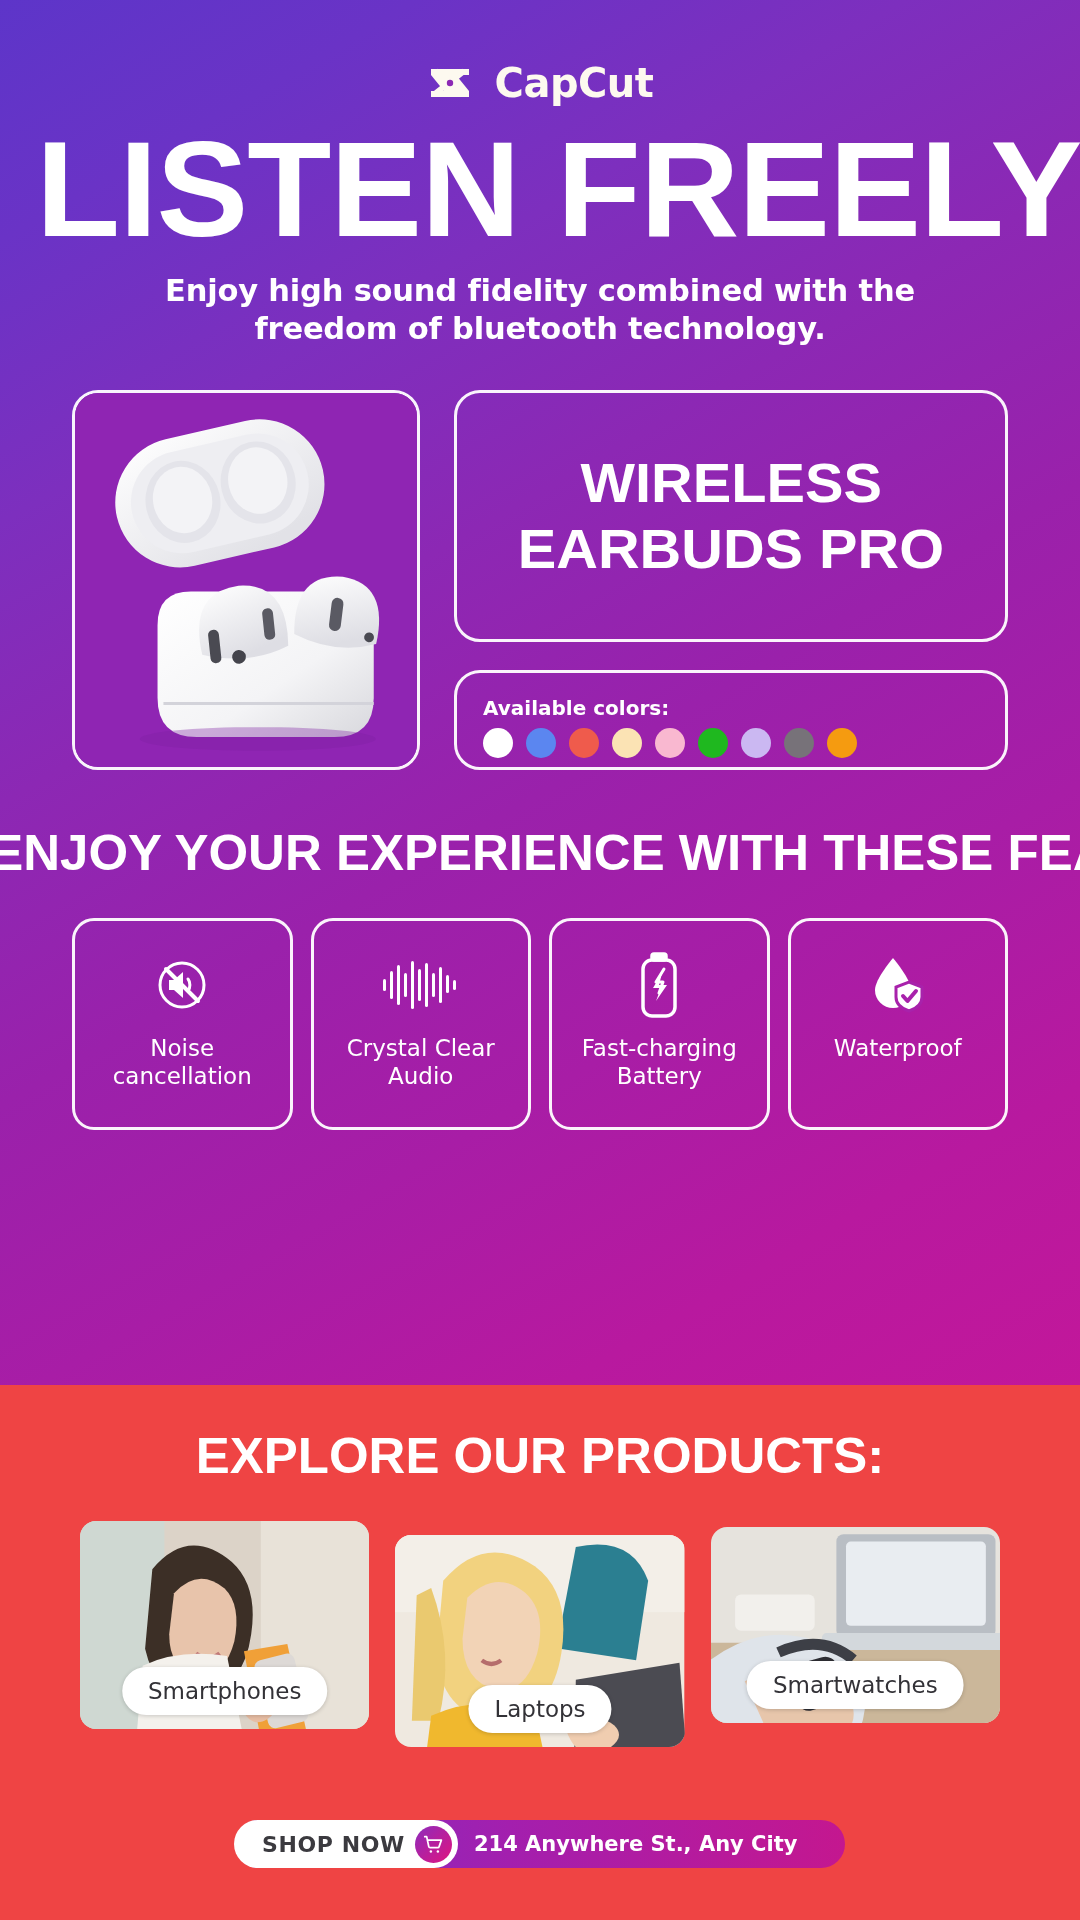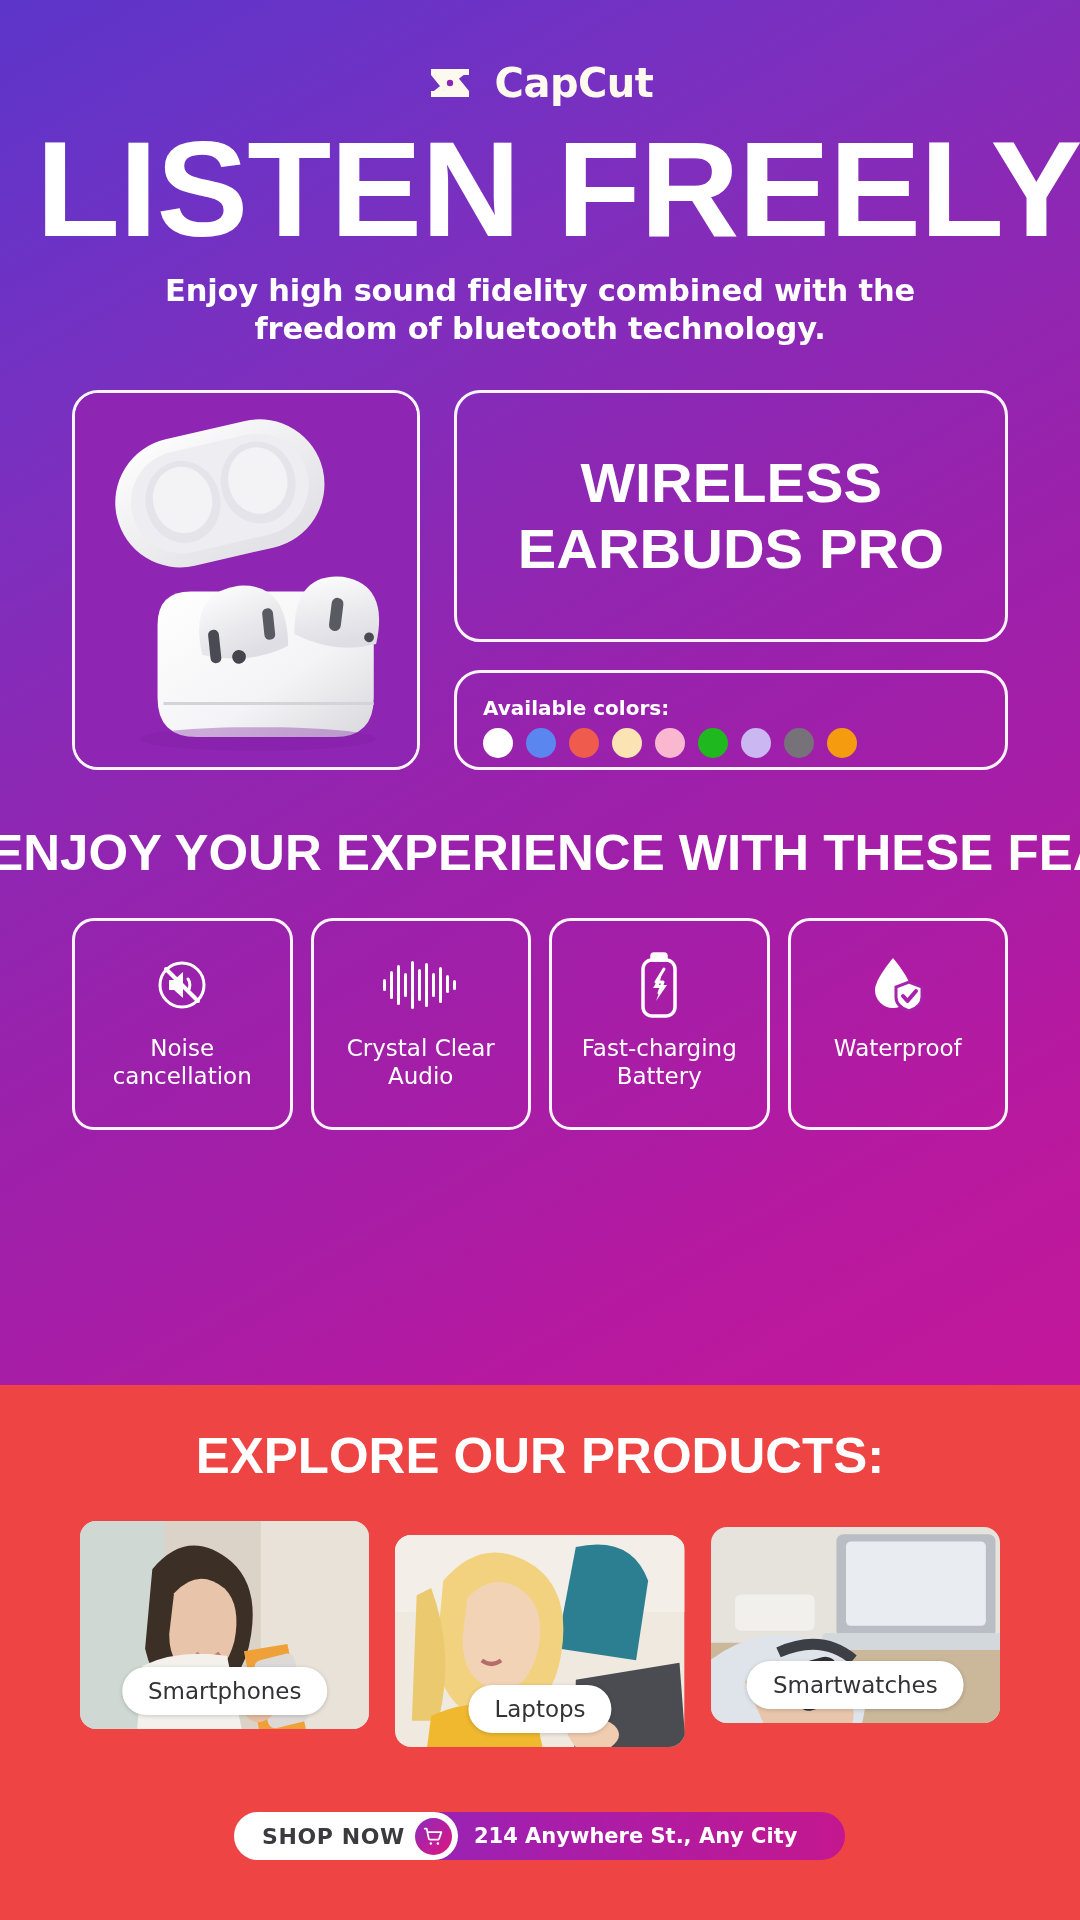--- a/index.html
+++ b/index.html
@@ -147,21 +147,21 @@
     bottom:14px;
     background:#ffffff; border-radius:30px;
     padding:11px 26px;
     color:#333237; font-size:23px;
     font-family:"DejaVu Sans", sans-serif;
     white-space:nowrap;
     box-shadow:0 1px 4px rgba(0,0,0,.18);
   }
   .shop-bar {
     position:absolute; left:50%; transform:translateX(-50%);
-    bottom:60px;
+    bottom:52px;
     width:610px; height:48px;
     border-radius:26px;
     background:linear-gradient(90deg,#7b2fc6 0%,#a31fae 45%,#c4178f 100%);
     display:flex; align-items:center;
   }
   .shop-btn {
     height:48px; border-radius:26px; background:#fff;
     display:flex; align-items:center; gap:10px;
     padding:0 6px 0 28px; margin-left:-1px;
   }

